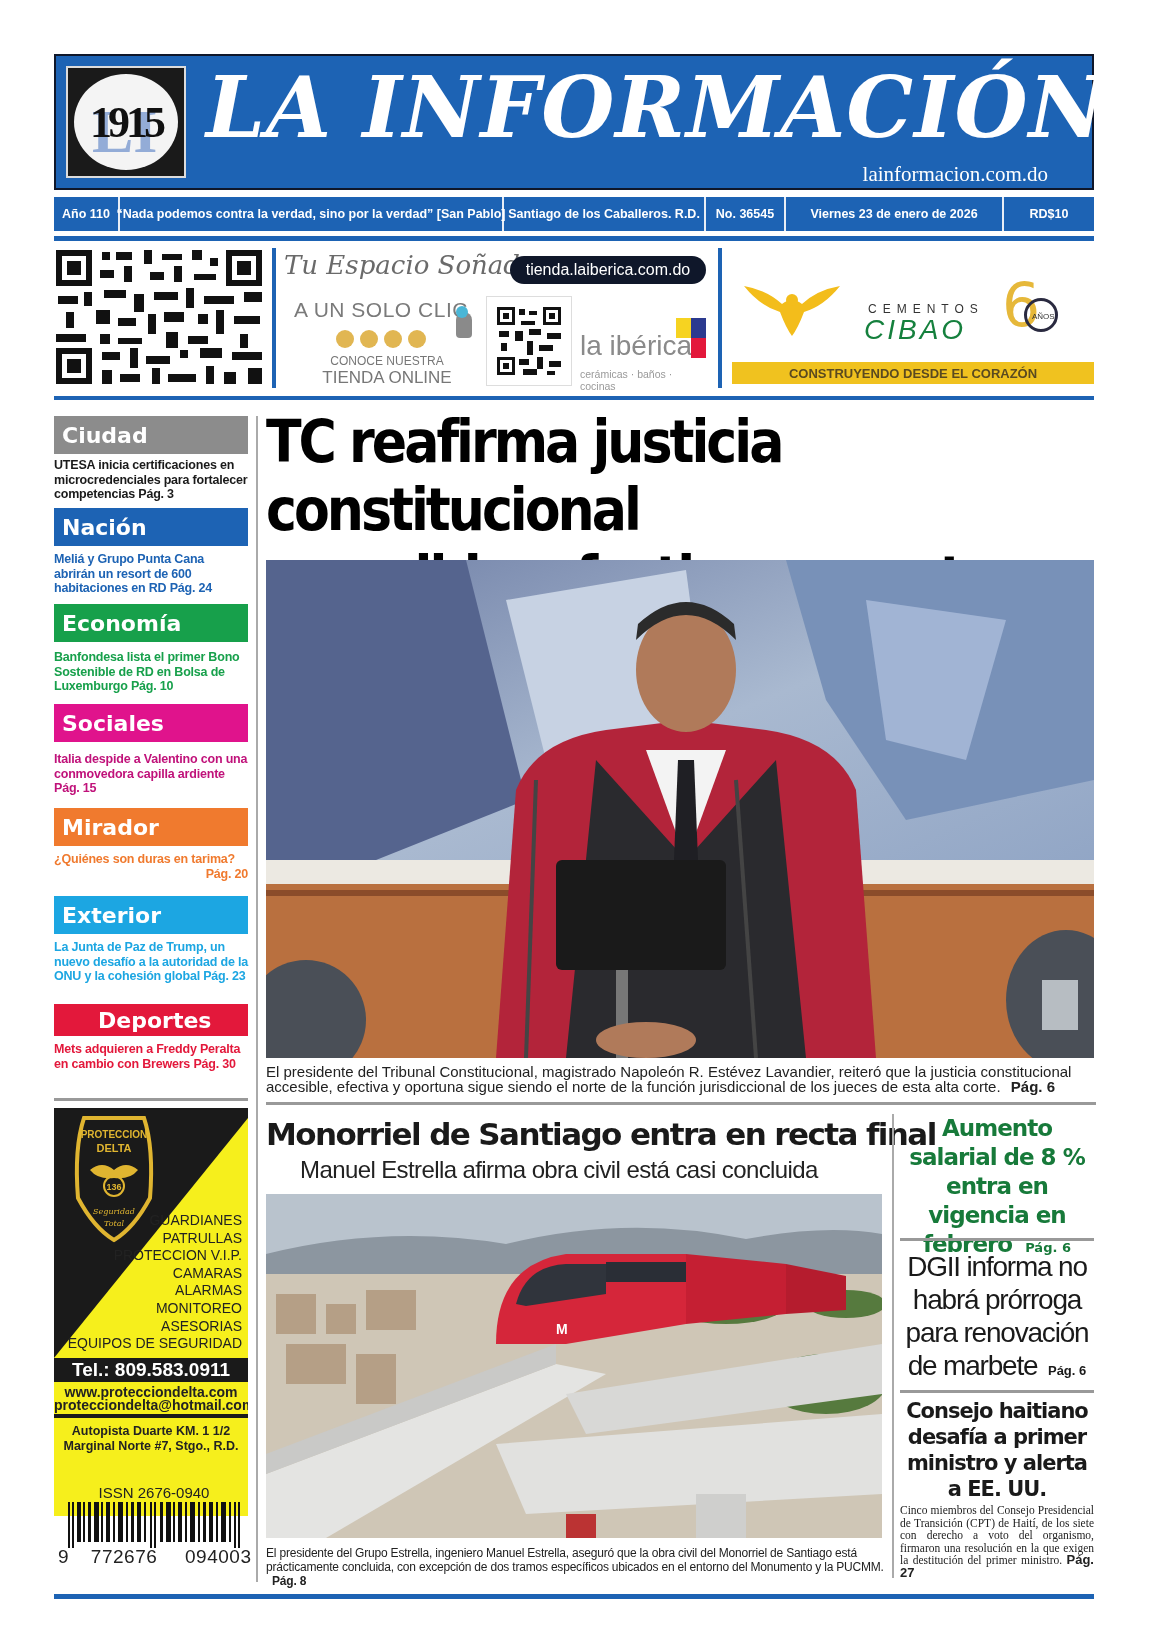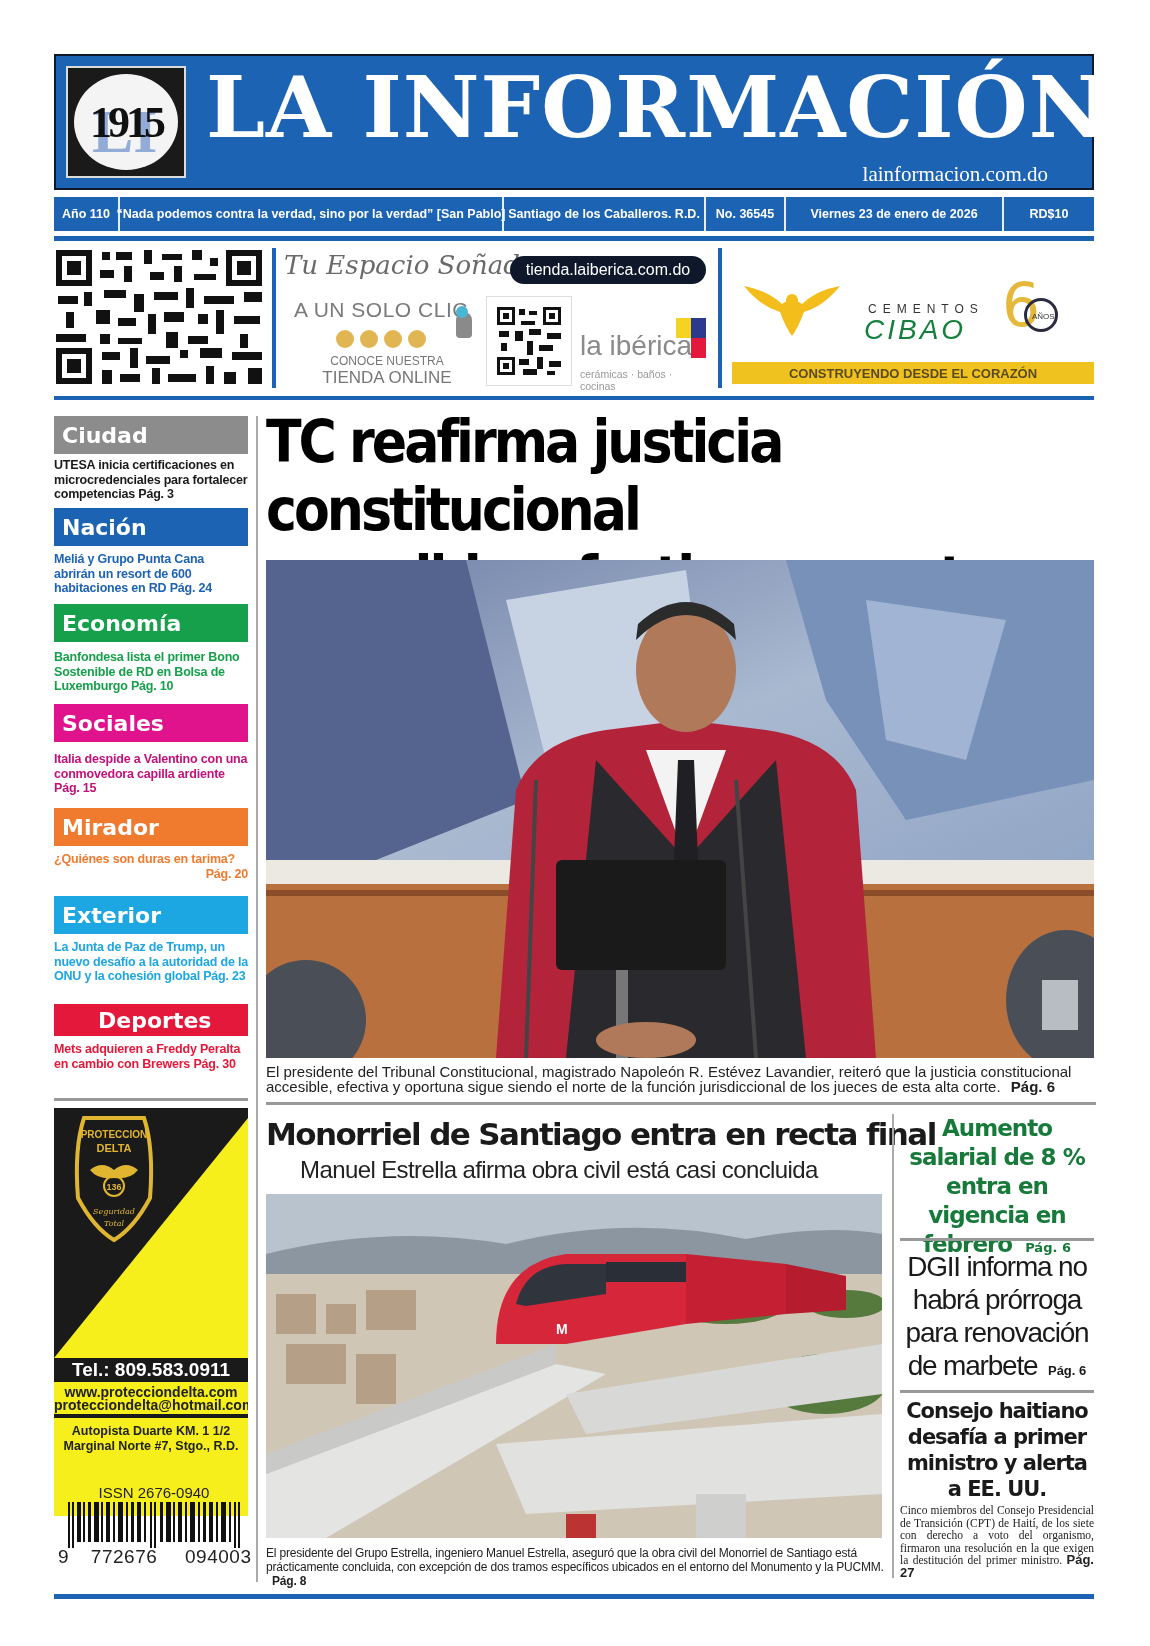--- a/index.html
+++ b/index.html
@@ -5,21 +5,21 @@
   * { box-sizing: border-box; margin: 0; padding: 0; }
   body { width: 1150px; height: 1646px; background: #ffffff; font-family: "Liberation Sans", sans-serif; position: relative; overflow: hidden; }
   .abs { position: absolute; }
 
   
   .masthead { left: 54px; top: 54px; width: 1040px; height: 136px; background: #1d63b4; border: 2px solid #0f172a; }
   .logo-box { left: 10px; top: 10px; width: 120px; height: 112px; background: #1a1a1a; border: 2px solid #dcdcdc; }
   .logo-circle { left: 6px; top: 6px; width: 104px; height: 96px; border-radius: 50%; background: #f4f4f4; display: flex; align-items: center; justify-content: center; }
   .logo-li { position: absolute; font-family: "Liberation Serif", serif; font-weight: bold; font-size: 62px; color: #7b9bd0; opacity: 0.8; top: 22px; left: 18px; }
   .logo-year { position: relative; font-family: "Liberation Serif", serif; font-size: 44px; font-weight: bold; color: #111; letter-spacing: -4px; }
-  .title { left: 150px; top: 2px; font-family: "DejaVu Serif", serif; font-weight: bold; font-size: 84px; color: #ffffff; letter-spacing: 1px; white-space: nowrap; }
+  .title { left: 150px; top: 2px; font-family: "DejaVu Serif", serif; font-weight: bold; font-size: 84px; color: #ffffff; letter-spacing: 1px; white-space: nowrap; font-style: italic; }
   .site-url { right: 44px; top: 106px; font-family: "Liberation Serif", serif; font-size: 21px; color: #ffffff; }
 
   
   .infobar { left: 54px; top: 197px; width: 1040px; height: 34px; background: #1d63b4; display: flex; }
   .infobar .cell { color: #fff; font-size: 12.5px; font-weight: bold; display: flex; align-items: center; justify-content: center; border-right: 2px solid #e8eef6; padding: 0 6px; white-space: nowrap; }
   .infobar .cell:last-child { border-right: none; }
   .blue-rule { left: 54px; height: 5px; width: 1040px; background: #1d63b4; }
 
   
   .qr { background: #fff; }
@@ -283,20 +283,30 @@
     <polygon points="0,0 194,0 194,10 0,250" fill="#1a1a1a"></polygon>
     <path d="M30 10 L90 10 Q100 40 96 90 Q80 120 60 132 Q40 120 24 90 Q20 40 30 10 Z" fill="#1a1a1a" stroke="#e0b530" stroke-width="4"></path>
     <text x="60" y="30" font-family="Liberation Sans, sans-serif" font-size="10" font-weight="bold" fill="#e0b530" text-anchor="middle">PROTECCION</text>
     <text x="60" y="44" font-family="Liberation Sans, sans-serif" font-size="11" font-weight="bold" fill="#e0b530" text-anchor="middle">DELTA</text>
     <circle cx="60" cy="78" r="10" fill="none" stroke="#e0b530" stroke-width="2"></circle>
     <text x="60" y="82" font-family="Liberation Sans, sans-serif" font-size="9" font-weight="bold" fill="#e0b530" text-anchor="middle">136</text>
     <path d="M36 62 Q48 52 60 62 Q72 52 84 62 Q76 72 60 70 Q44 72 36 62 Z" fill="#e0b530"></path>
     <text x="60" y="106" font-family="DejaVu Serif, serif" font-style="italic" font-size="8" fill="#e0b530" text-anchor="middle">Seguridad</text>
     <text x="60" y="118" font-family="DejaVu Serif, serif" font-style="italic" font-size="8" fill="#e0b530" text-anchor="middle">Total</text>
   </svg>
+  <div class="abs delta-list">
+    <div>GUARDIANES</div>
+    <div>PATRULLAS</div>
+    <div>PROTECCION V.I.P.</div>
+    <div>CAMARAS</div>
+    <div>ALARMAS</div>
+    <div>MONITOREO</div>
+    <div>ASESORIAS</div>
+    <div>EQUIPOS DE SEGURIDAD</div>
+  </div>
   <div class="abs delta-tel">Tel.: 809.583.0911</div>
   <div class="abs delta-web">
     <div>www.protecciondelta.com</div>
     <div>protecciondelta@hotmail.com</div>
   </div>
   <div class="abs delta-rule"></div>
   <div class="abs delta-addr">
     <div>Autopista Duarte KM. 1 1/2</div>
     <div>Marginal Norte #7, Stgo., R.D.</div>
   </div>

